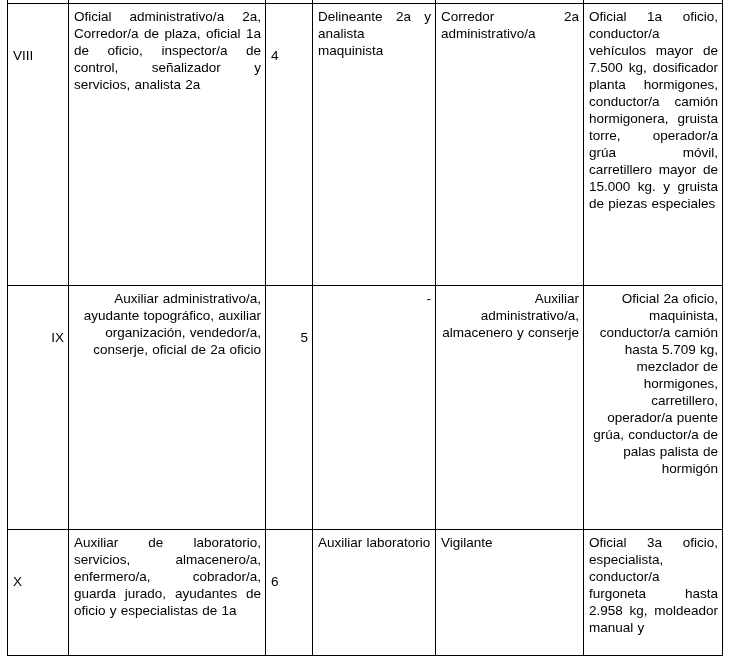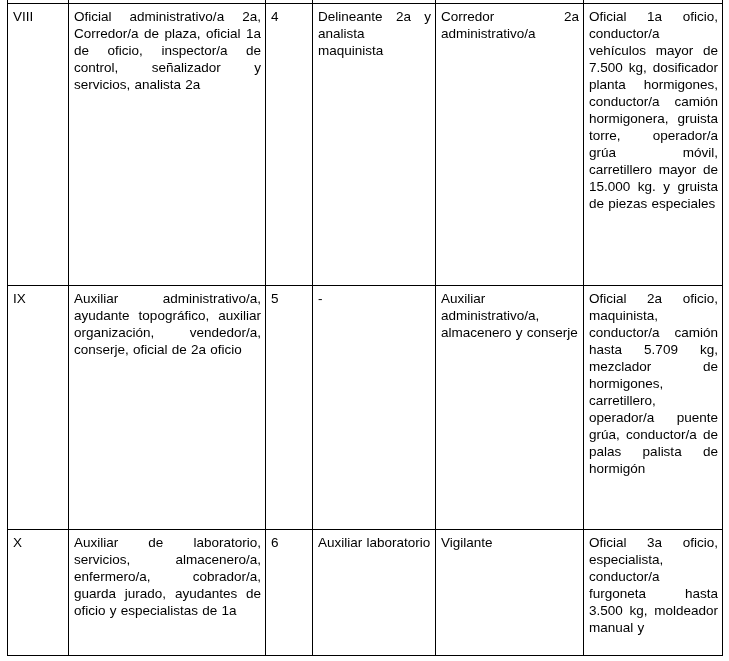--- a/index.html
+++ b/index.html
@@ -31,23 +31,23 @@
     font-size: 13.5px;
     line-height: 17px;
     word-spacing: 0.5px;
     overflow: hidden;
   }
   tr.r0 { height: 13px; }
   tr.r1 { height: 282px; }
   tr.r2 { height: 244px; }
   tr.r3 { height: 126px; }
   td .cw { text-align: justify; overflow: hidden; }
-  td.c1 .cw, td.c3 .cw { text-align: left; }
+  td.c1 .cw, td.c3 .cw { text-align: left; margin-top: 39px; }
   tr.r1 .cw { max-height: 272px; }
-  tr.r2 .cw { max-height: 234px; }
+  tr.r2 .cw { max-height: 234px; text-align: right; }
   tr.r3 .cw { max-height: 117px; }
 </style>
 </head>
 <body>
 
 <div class="page">
   <table class="doc">
     <colgroup>
       <col style="width:61px">
       <col style="width:197px">
@@ -115,18 +115,18 @@
       <td class="c3">
             <div class="cw">6</div>
           </td>
       <td class="c4">
             <div class="cw">Auxiliar laboratorio</div>
           </td>
       <td class="c5">
             <div class="cw">Vigilante</div>
           </td>
       <td class="c6">
-            <div class="cw">Oficial 3a oficio, especialista, conductor/a furgoneta hasta 3.500 kg, moldeador manual y</div>
+            <div class="cw">Oficial 3a oficio, especialista, conductor/a furgoneta hasta 2.958 kg, moldeador manual y</div>
           </td>
     </tr>
   </tbody>
     </table>
 </div>
 
 </body></html>

